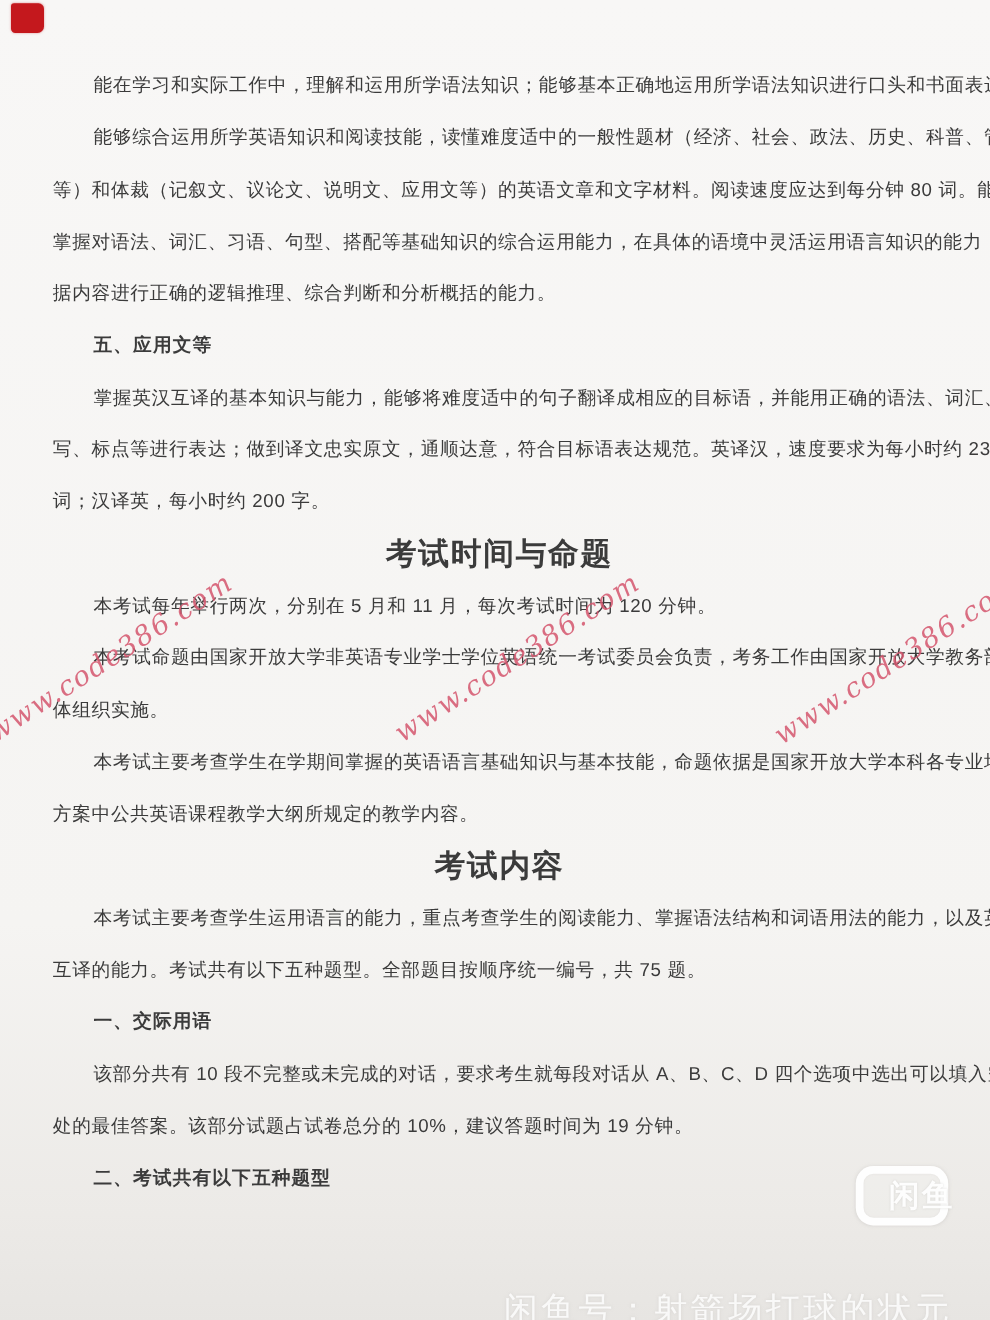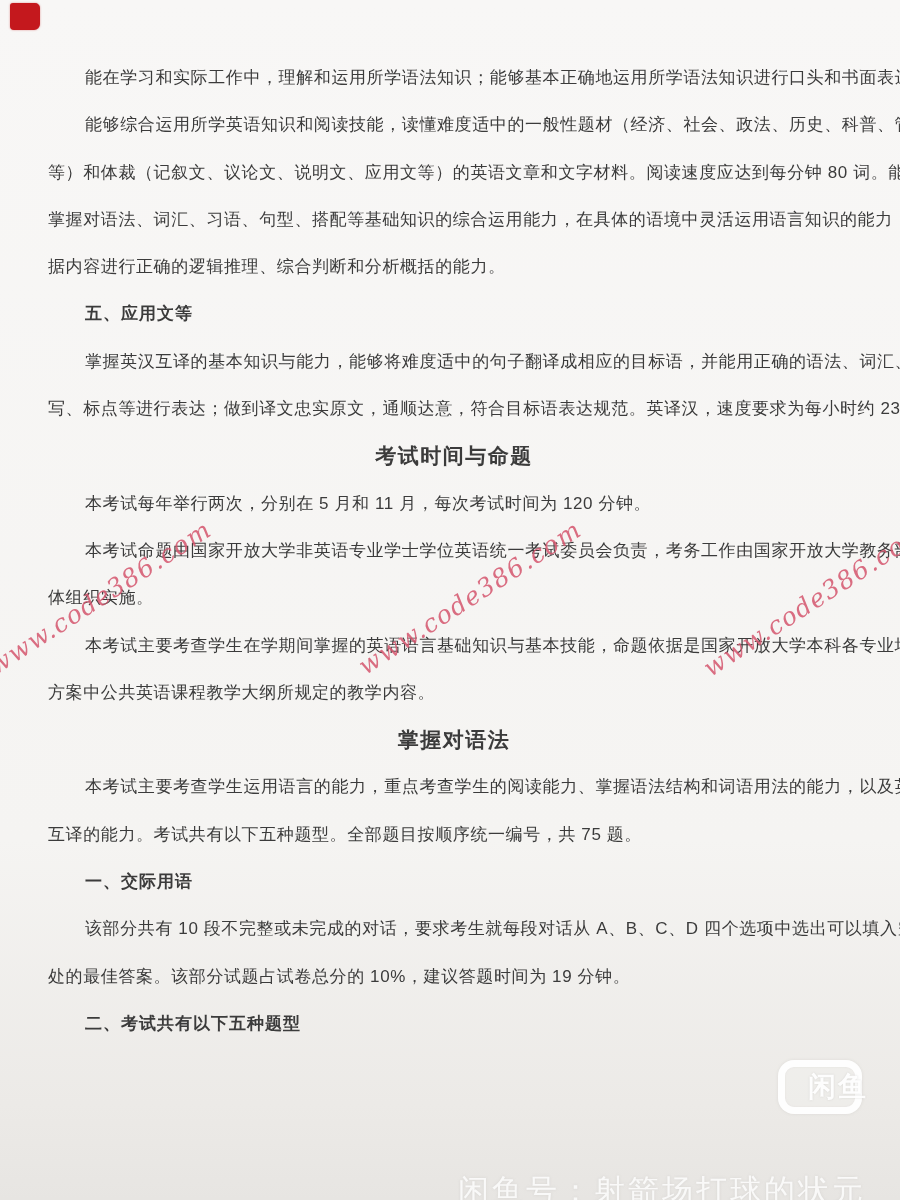--- a/index.html
+++ b/index.html
@@ -27,21 +27,21 @@
     color: #3b3b3b;
   }
   .ln {
     line-height: 47.3px;
     font-size: 17px;
     letter-spacing: 0.6px;
     white-space: nowrap;
   }
   .ln.indent { padding-left: 37px; }
   .ln.heading { padding-left: 37px; font-weight: bold; letter-spacing: 1px; }
-  .ln.center { text-align: center; font-weight: bold; font-size: 21px; letter-spacing: 1.5px; }
+  .ln.center { text-align: center; font-weight: bold; font-size: 28px; letter-spacing: 1.5px; }
 
   
   .wm-red {
     position: absolute;
     font-family: "DejaVu Serif", serif;
     font-style: italic;
     font-size: 25px;
     letter-spacing: 1.5px;
     color: #d5566e;
     opacity: 0.85;
@@ -92,27 +92,28 @@
 
   <div class="doc">
       <div class="ln indent">能在学习和实际工作中，理解和运用所学语法知识；能够基本正确地运用所学语法知识进行口头和书面表达。</div>
       <div class="ln indent">能够综合运用所学英语知识和阅读技能，读懂难度适中的一般性题材（经济、社会、政法、历史、科普、管理</div>
       <div class="ln body">等）和体裁（记叙文、议论文、说明文、应用文等）的英语文章和文字材料。阅读速度应达到每分钟 80 词。能够</div>
       <div class="ln body">掌握对语法、词汇、习语、句型、搭配等基础知识的综合运用能力，在具体的语境中灵活运用语言知识的能力，根</div>
       <div class="ln body">据内容进行正确的逻辑推理、综合判断和分析概括的能力。</div>
       <div class="ln heading">五、应用文等</div>
       <div class="ln indent">掌握英汉互译的基本知识与能力，能够将难度适中的句子翻译成相应的目标语，并能用正确的语法、词汇、拼</div>
       <div class="ln body">写、标点等进行表达；做到译文忠实原文，通顺达意，符合目标语表达规范。英译汉，速度要求为每小时约 230</div>
+      <div class="ln body">词；汉译英，每小时约 200 字。</div>
       <div class="ln center">考试时间与命题</div>
       <div class="ln indent">本考试每年举行两次，分别在 5 月和 11 月，每次考试时间为 120 分钟。</div>
       <div class="ln indent">本考试命题由国家开放大学非英语专业学士学位英语统一考试委员会负责，考务工作由国家开放大学教务部具</div>
       <div class="ln body">体组织实施。</div>
       <div class="ln indent">本考试主要考查学生在学期间掌握的英语语言基础知识与基本技能，命题依据是国家开放大学本科各专业培养</div>
       <div class="ln body">方案中公共英语课程教学大纲所规定的教学内容。</div>
-      <div class="ln center">掌握对语法</div>
+      <div class="ln center">考试内容</div>
       <div class="ln indent">本考试主要考查学生运用语言的能力，重点考查学生的阅读能力、掌握语法结构和词语用法的能力，以及英汉</div>
       <div class="ln body">互译的能力。考试共有以下五种题型。全部题目按顺序统一编号，共 75 题。</div>
       <div class="ln heading">一、交际用语</div>
       <div class="ln indent">该部分共有 10 段不完整或未完成的对话，要求考生就每段对话从 A、B、C、D 四个选项中选出可以填入空白</div>
       <div class="ln body">处的最佳答案。该部分试题占试卷总分的 10%，建议答题时间为 19 分钟。</div>
       <div class="ln heading">二、考试共有以下五种题型</div>
     </div>
 
   <div class="wm-red wm-left">www.code386.com</div>
   <div class="wm-red wm-center">www.code386.com</div>

